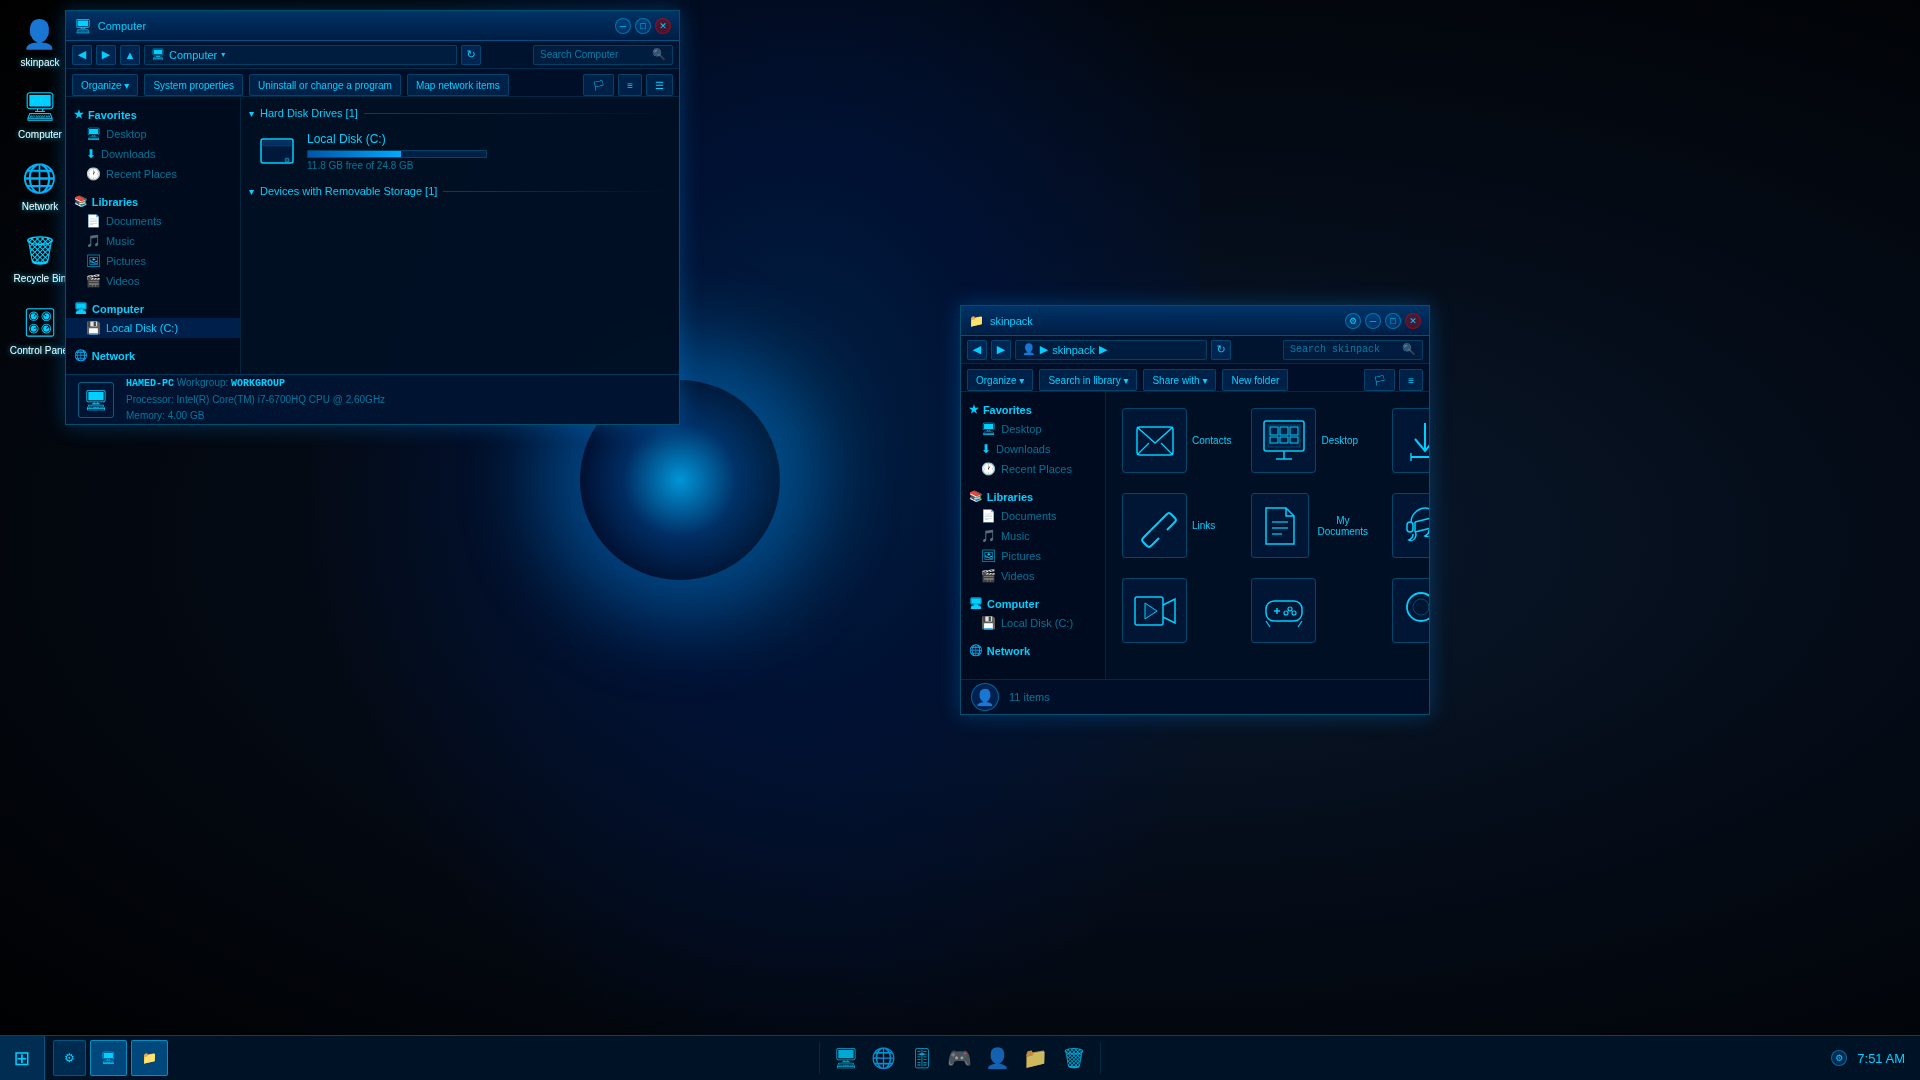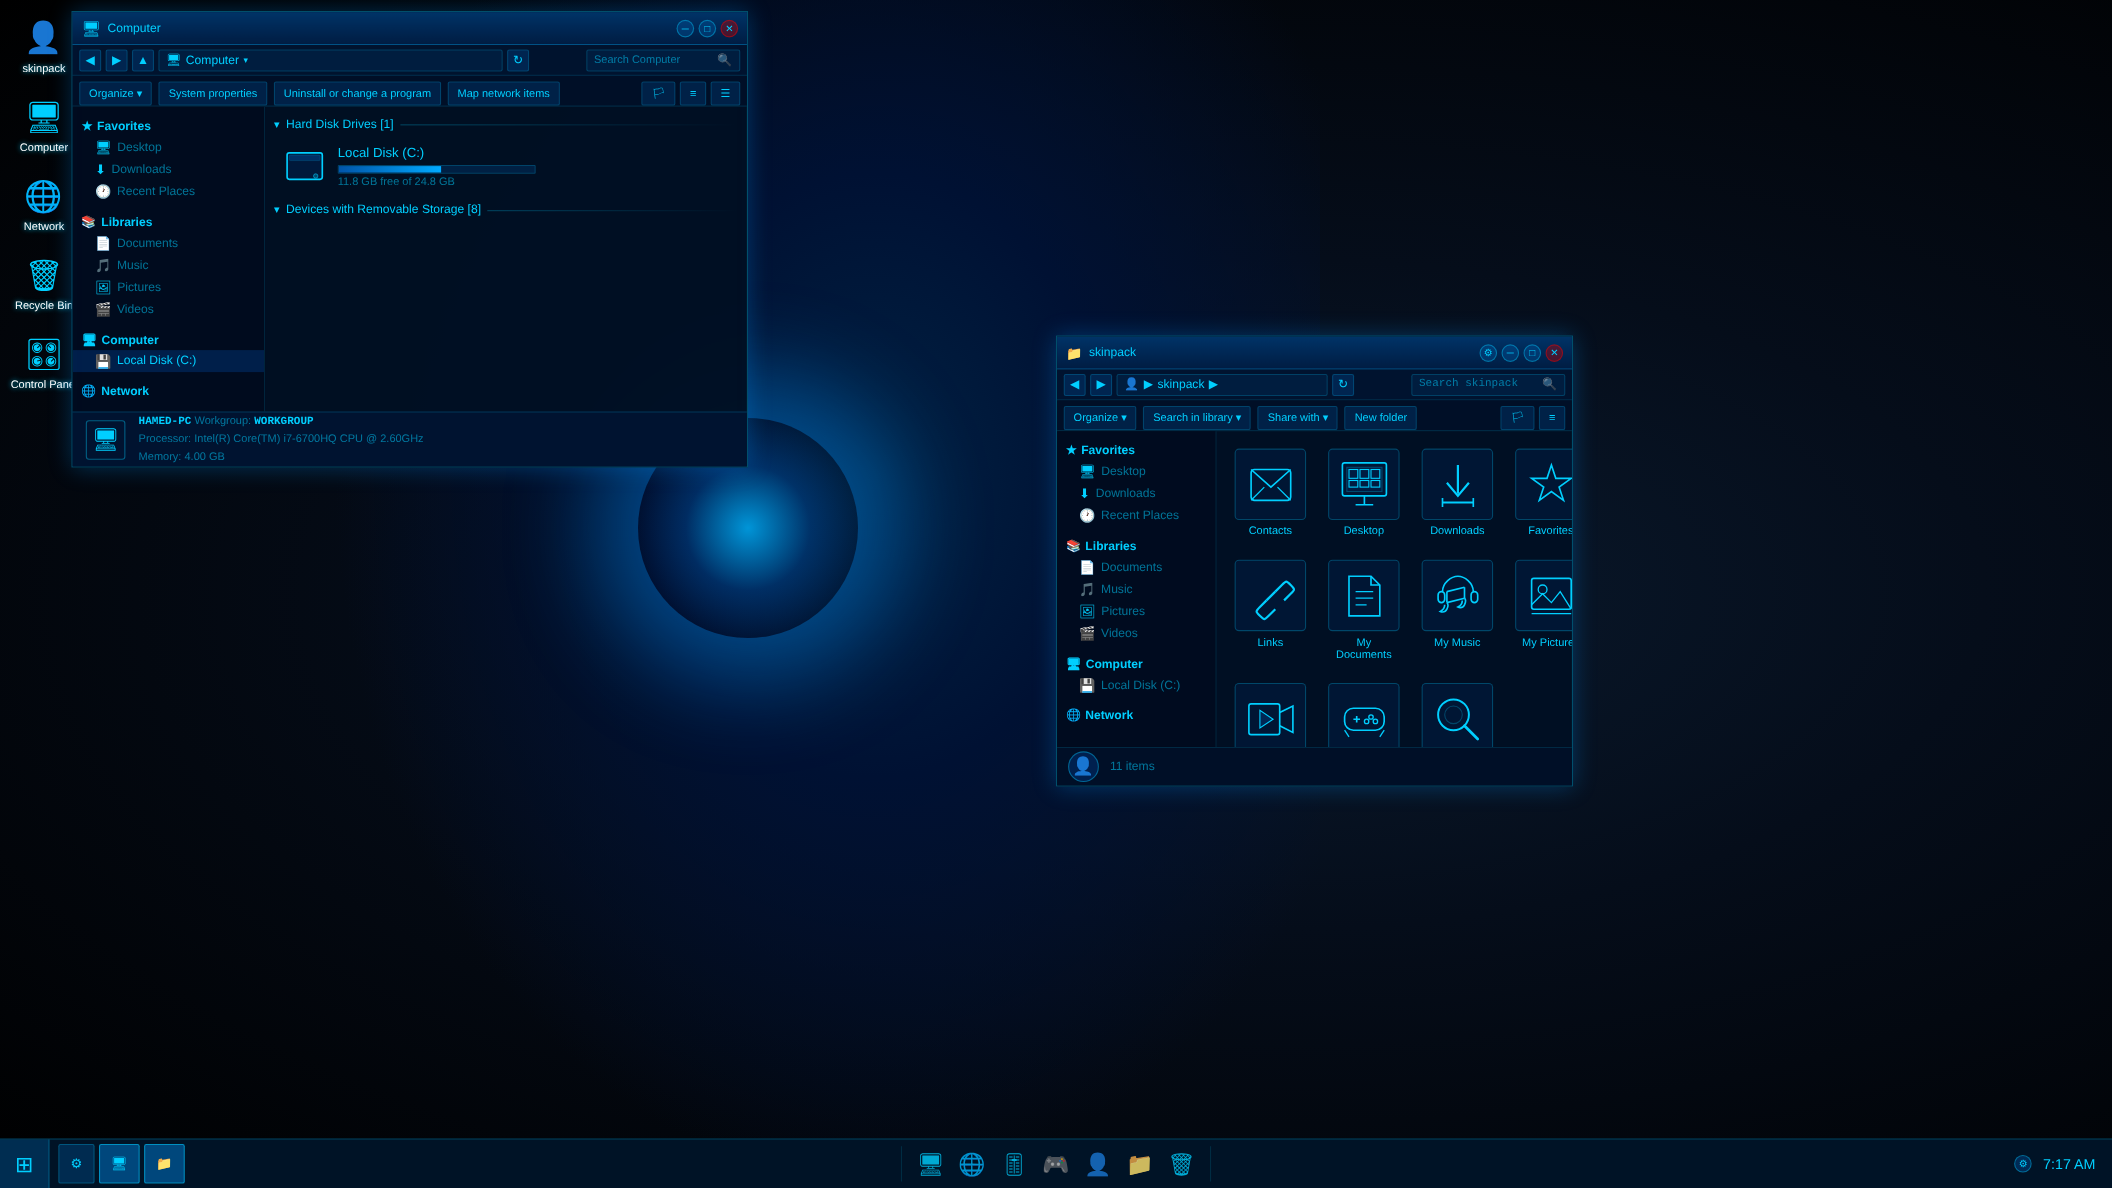--- a/index.html
+++ b/index.html
@@ -430,21 +430,21 @@
 
     
     .icons-grid {
       display: grid;
       grid-template-columns: repeat(4, 1fr);
       gap: 8px;
       padding: 10px;
     }
     .grid-icon-item {
       display: flex;
-      flex-direction: column;
+      flex-direction: row;
       align-items: center;
       gap: 5px;
       cursor: pointer;
       padding: 6px;
     }
     .grid-icon-box {
       width: 65px;
       height: 65px;
       border: 1px solid #00cfff44;
       border-radius: 4px;
@@ -657,21 +657,21 @@
           <div class="disk-name">Local Disk (C:)</div>
           <div class="disk-bar-bg">
             <div class="disk-bar-fill" style="width:52%;"></div>
           </div>
           <div class="disk-size">11.8 GB free of 24.8 GB</div>
         </div>
       </div>
 
       <div class="section-header" style="margin-top:8px;">
         <span style="font-size:10px;">▾</span>
-        <span>Devices with Removable Storage [8]</span>
+        <span>Devices with Removable Storage [1]</span>
         <div class="section-line"></div>
       </div>
 
     </div>
   </div>
 
   <div class="system-info-bar">
     <div class="sys-icon">🖥</div>
     <div class="sys-text">
       <div>
@@ -971,15 +971,15 @@
     <div class="dock-icon">🎮</div>
     <div class="dock-icon">👤</div>
     <div class="dock-icon">📁</div>
     <div class="dock-icon">🗑</div>
   </div>
 
   <div class="taskbar-tray">
     <div class="win-btn" style="background:rgba(0,80,160,0.4);">⚙</div>
   </div>
   <div class="taskbar-clock">
-    <div>7:17 AM</div>
+    <div>7:51 AM</div>
   </div>
 </div>
 
 </body></html>

